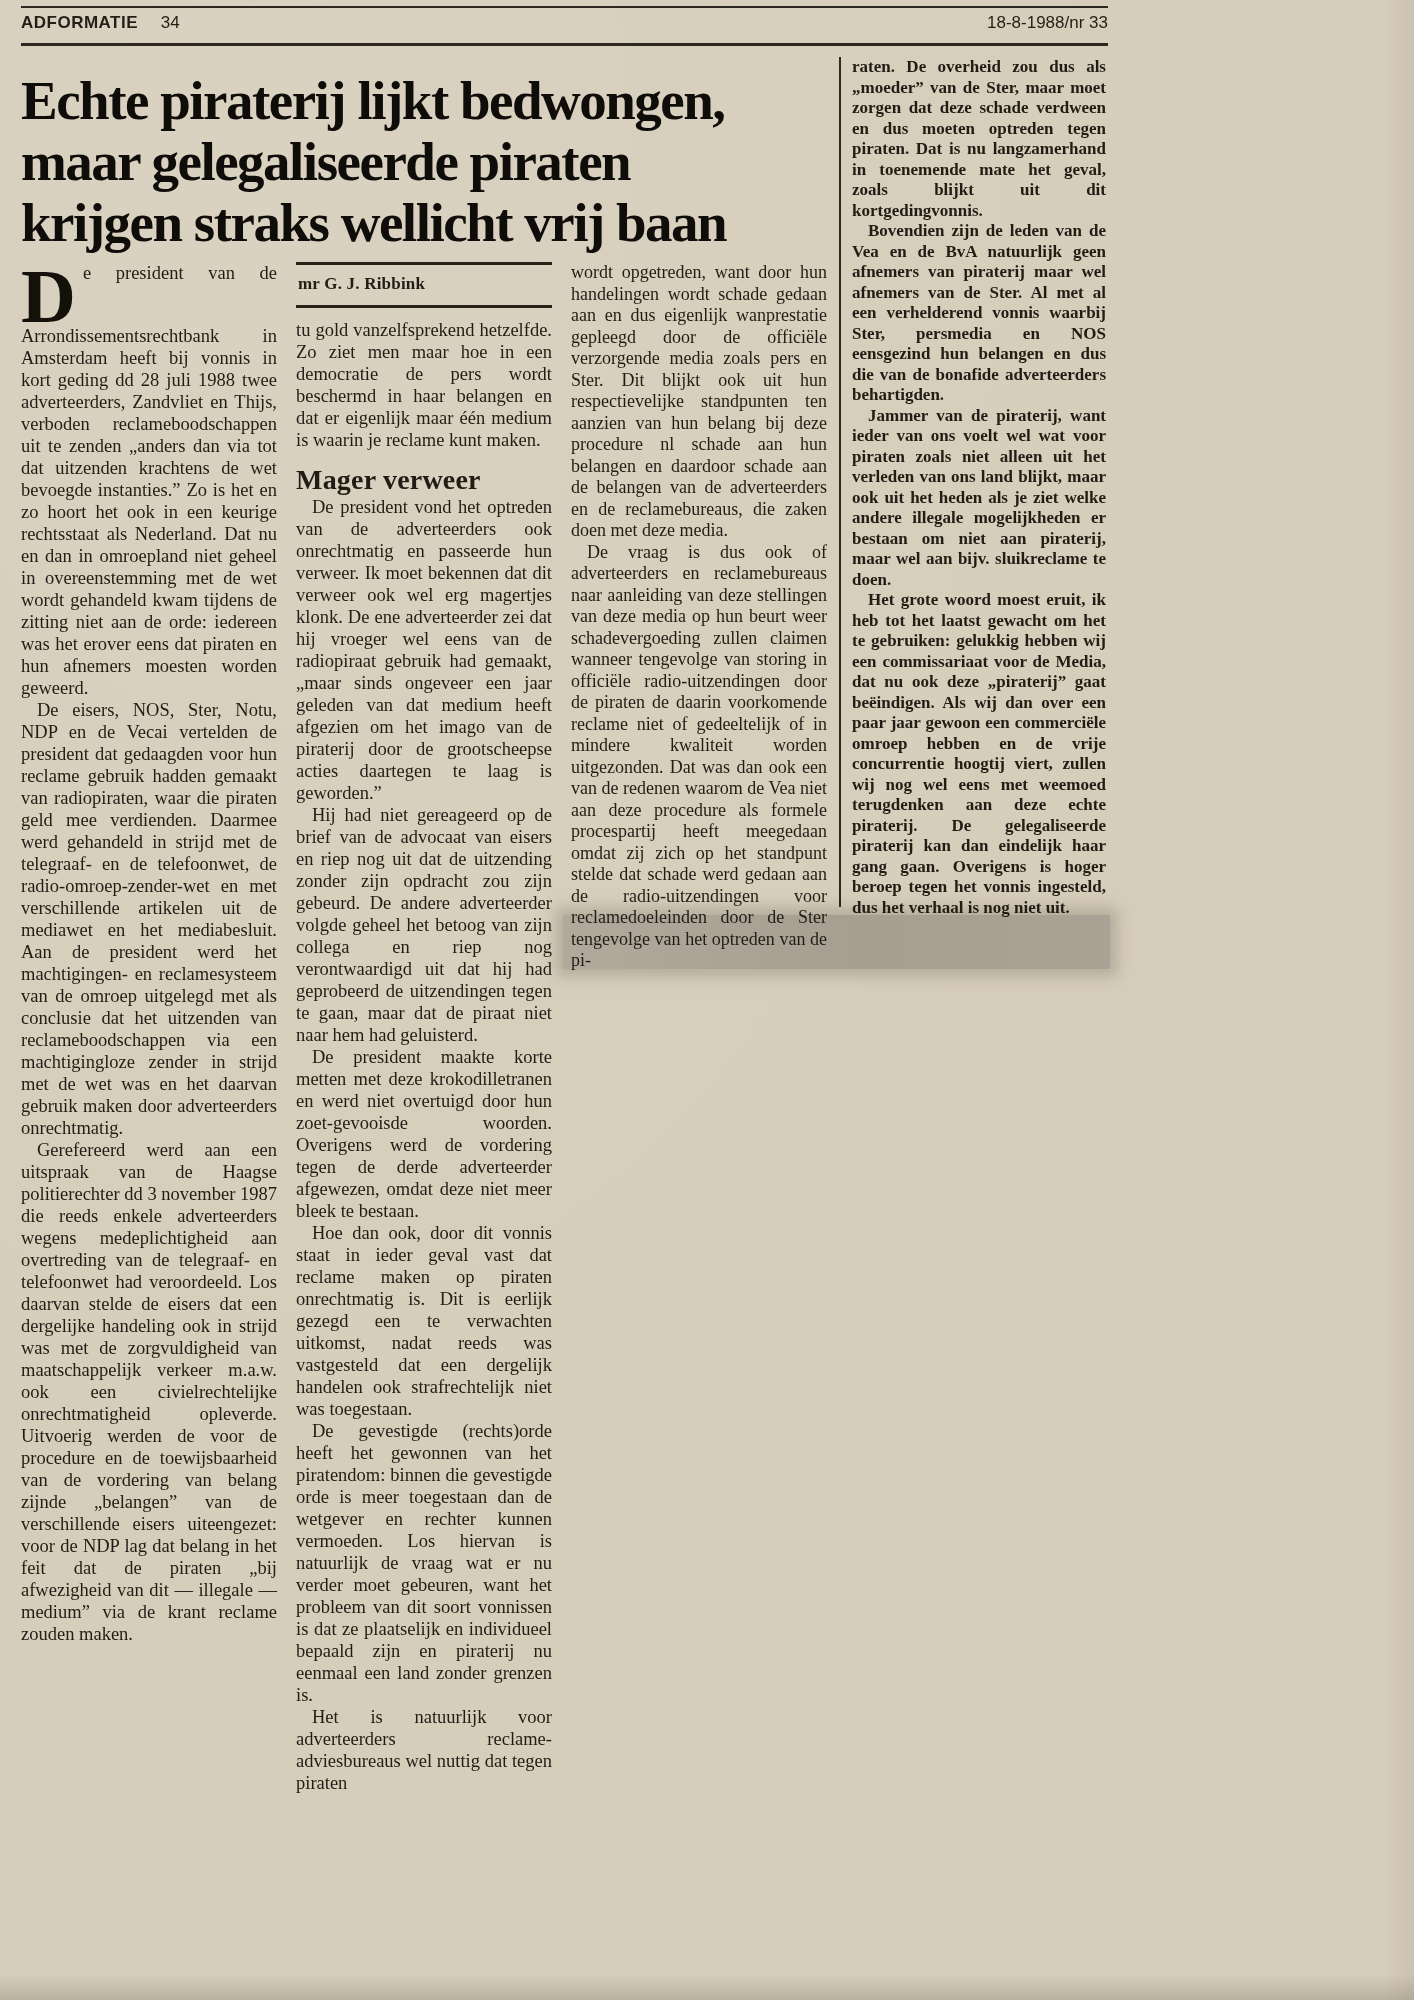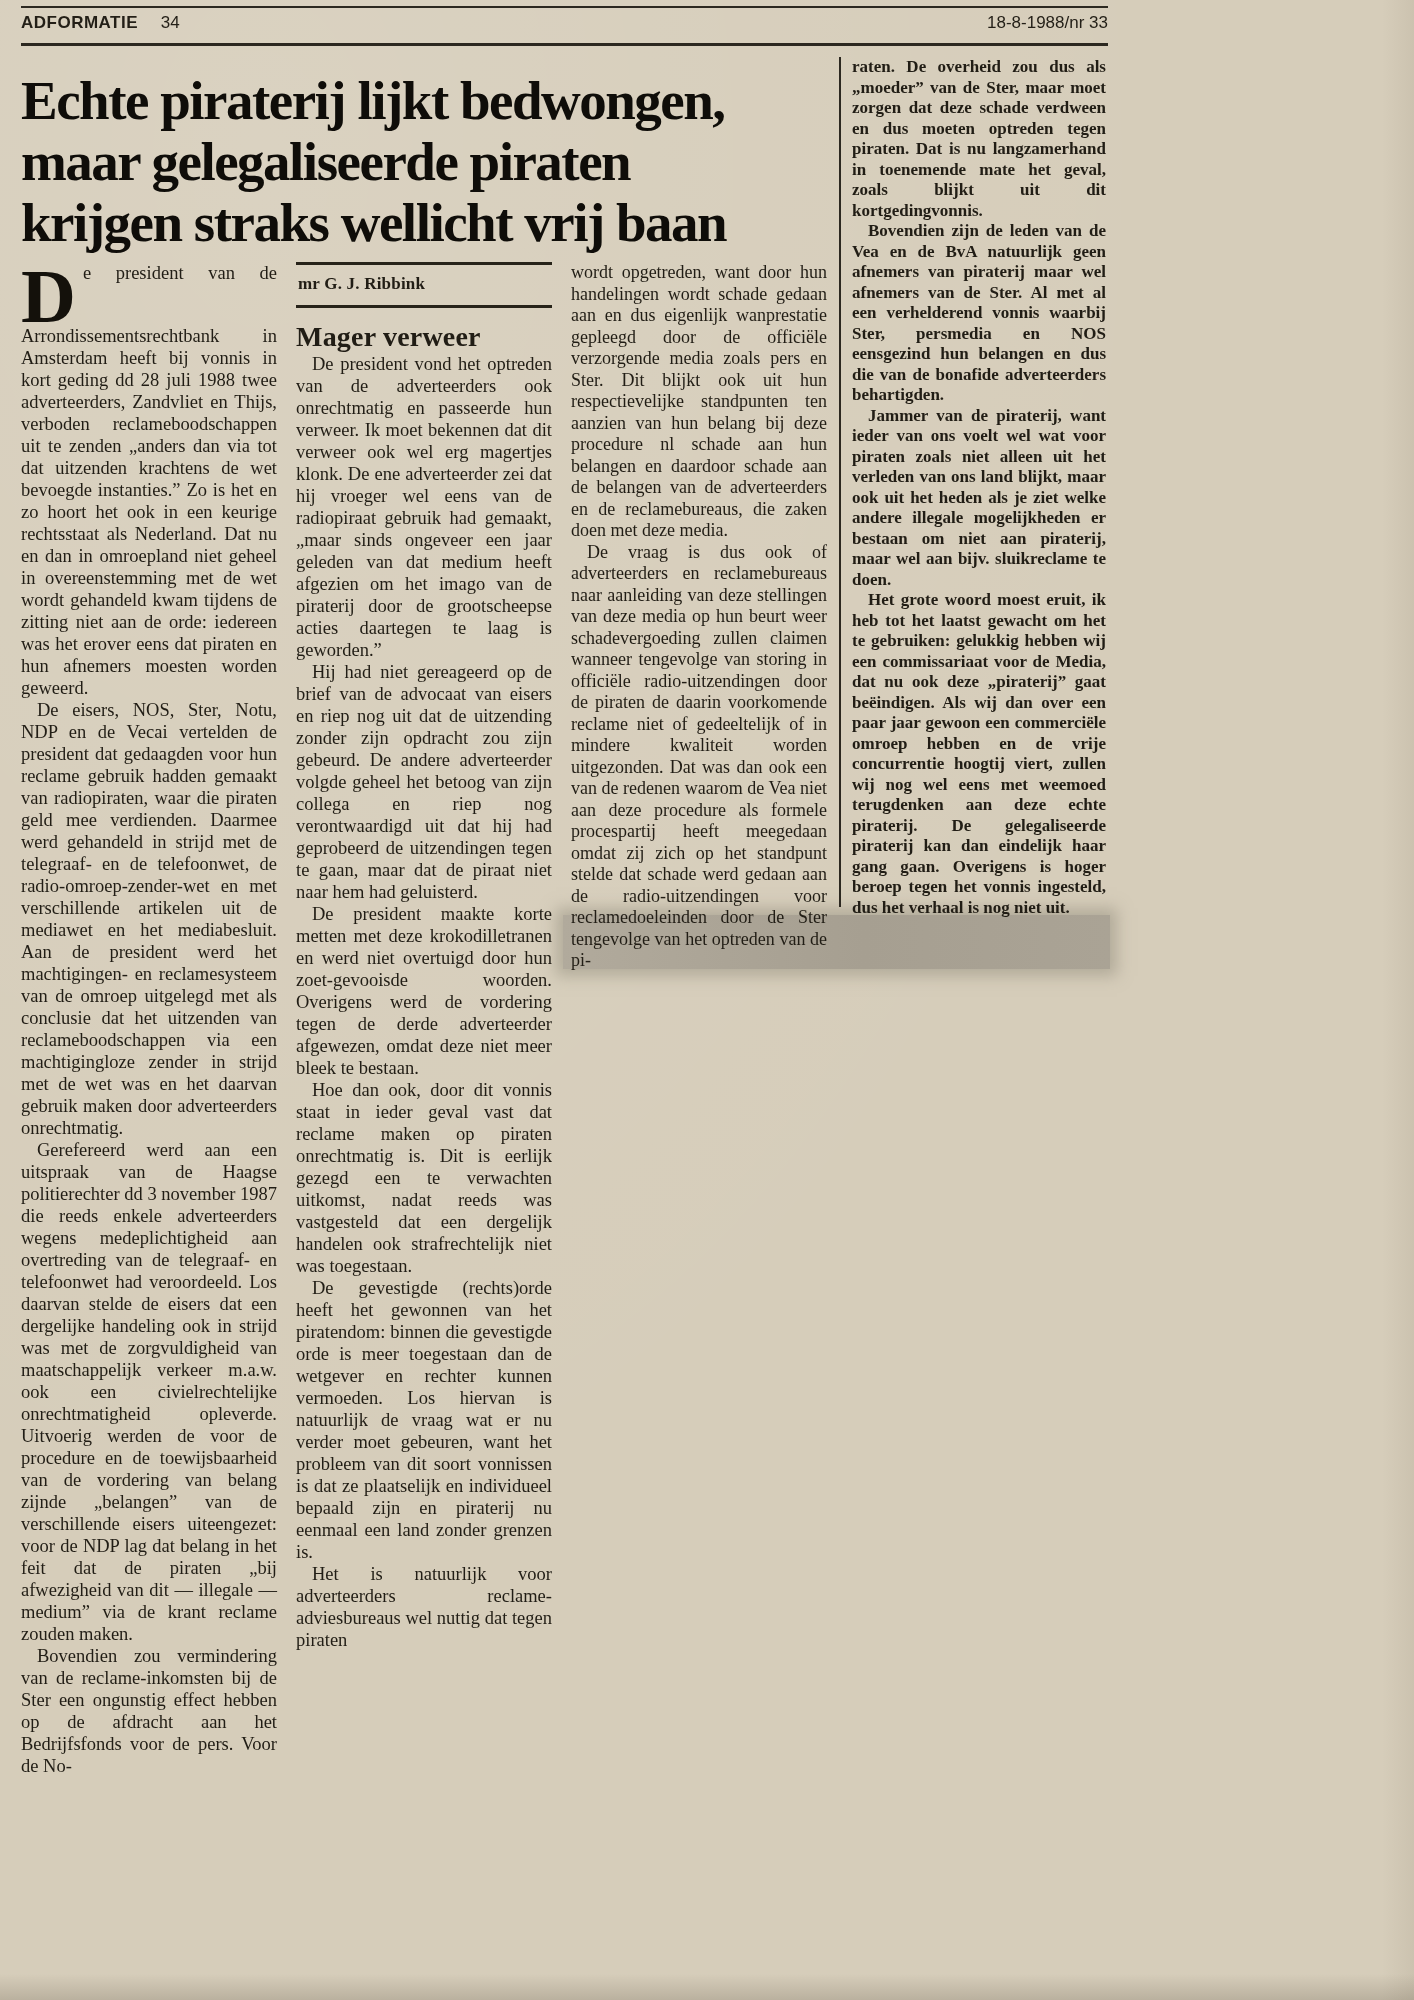--- a/index.html
+++ b/index.html
@@ -121,27 +121,29 @@
     <span class="hl-line">Echte piraterij lijkt bedwongen,</span>
     <span class="hl-line">maar gelegaliseerde piraten</span>
     <span class="hl-line">krijgen straks wellicht vrij baan</span>
   </h1>
 
   <section class="col col1">
     <div class="body-text dropcap flush-first">
         <p class="para first">De president van de Arrondissementsrechtbank in Amsterdam heeft bij vonnis in kort geding dd 28 juli 1988 twee adverteerders, Zandvliet en Thijs, verboden reclameboodschappen uit te zenden „anders dan via tot dat uitzenden krachtens de wet bevoegde instanties.” Zo is het en zo hoort het ook in een keurige rechtsstaat als Nederland. Dat nu en dan in omroepland niet geheel in overeenstemming met de wet wordt gehandeld kwam tijdens de zitting niet aan de orde: iedereen was het erover eens dat piraten en hun afnemers moesten worden geweerd.</p>
         <p class="para">De eisers, NOS, Ster, Notu, NDP en de Vecai vertelden de president dat gedaagden voor hun reclame gebruik hadden gemaakt van radiopiraten, waar die piraten geld mee verdienden. Daarmee werd gehandeld in strijd met de telegraaf- en de telefoonwet, de radio-omroep-zender-wet en met verschillende artikelen uit de mediawet en het mediabesluit. Aan de president werd het machtigingen- en reclamesysteem van de omroep uitgelegd met als conclusie dat het uitzenden van reclameboodschappen via een machtigingloze zender in strijd met de wet was en het daarvan gebruik maken door adverteerders onrechtmatig.</p>
         <p class="para">Gerefereerd werd aan een uitspraak van de Haagse politierechter dd 3 november 1987 die reeds enkele adverteerders wegens medeplichtigheid aan overtreding van de telegraaf- en telefoonwet had veroordeeld. Los daarvan stelde de eisers dat een dergelijke handeling ook in strijd was met de zorgvuldigheid van maatschappelijk verkeer m.a.w. ook een civielrechtelijke onrechtmatigheid opleverde. Uitvoerig werden de voor de procedure en de toewijsbaarheid van de vordering van belang zijnde „belangen” van de verschillende eisers uiteengezet: voor de NDP lag dat belang in het feit dat de piraten „bij afwezigheid van dit — illegale — medium” via de krant reclame zouden maken.</p>
-        <p class="para">Bovendien zou vermindering van de reclame-inkomsten bij de Ster een ongunstig effect hebben op de afdracht aan het Bedrijfsfonds voor de pers. Voor de No-</p>
       </div>
   </section>
 
   <section class="col col2">
     <div class="byline-box">
       <span class="byline">mr G. J. Ribbink</span>
+    </div>
+    <div class="body-text flush-first">
+      <p class="para first">tu gold vanzelfsprekend hetzelfde. Zo ziet men maar hoe in een democratie de pers wordt beschermd in haar belangen en dat er eigenlijk maar één medium is waarin je reclame kunt maken.</p>
     </div>
     <h2 class="subhead">Mager verweer</h2>
     <div class="body-text">
         <p class="para first">De president vond het optreden van de adverteerders ook onrechtmatig en passeerde hun verweer. Ik moet bekennen dat dit verweer ook wel erg magertjes klonk. De ene adverteerder zei dat hij vroeger wel eens van de radiopiraat gebruik had gemaakt, „maar sinds ongeveer een jaar geleden van dat medium heeft afgezien om het imago van de piraterij door de grootscheepse acties daartegen te laag is geworden.”</p>
         <p class="para">Hij had niet gereageerd op de brief van de advocaat van eisers en riep nog uit dat de uitzending zonder zijn opdracht zou zijn gebeurd. De andere adverteerder volgde geheel het betoog van zijn collega en riep nog verontwaardigd uit dat hij had geprobeerd de uitzendingen tegen te gaan, maar dat de piraat niet naar hem had geluisterd.</p>
         <p class="para">De president maakte korte metten met deze krokodilletranen en werd niet overtuigd door hun zoet-gevooisde woorden. Overigens werd de vordering tegen de derde adverteerder afgewezen, omdat deze niet meer bleek te bestaan.</p>
         <p class="para">Hoe dan ook, door dit vonnis staat in ieder geval vast dat reclame maken op piraten onrechtmatig is. Dit is eerlijk gezegd een te verwachten uitkomst, nadat reeds was vastgesteld dat een dergelijk handelen ook strafrechtelijk niet was toegestaan.</p>
         <p class="para">De gevestigde (rechts)orde heeft het gewonnen van het piratendom: binnen die gevestigde orde is meer toegestaan dan de wetgever en rechter kunnen vermoeden. Los hiervan is natuurlijk de vraag wat er nu verder moet gebeuren, want het probleem van dit soort vonnissen is dat ze plaatselijk en individueel bepaald zijn en piraterij nu eenmaal een land zonder grenzen is.</p>
         <p class="para">Het is natuurlijk voor adverteerders reclame-adviesbureaus wel nuttig dat tegen piraten</p>
       </div>

